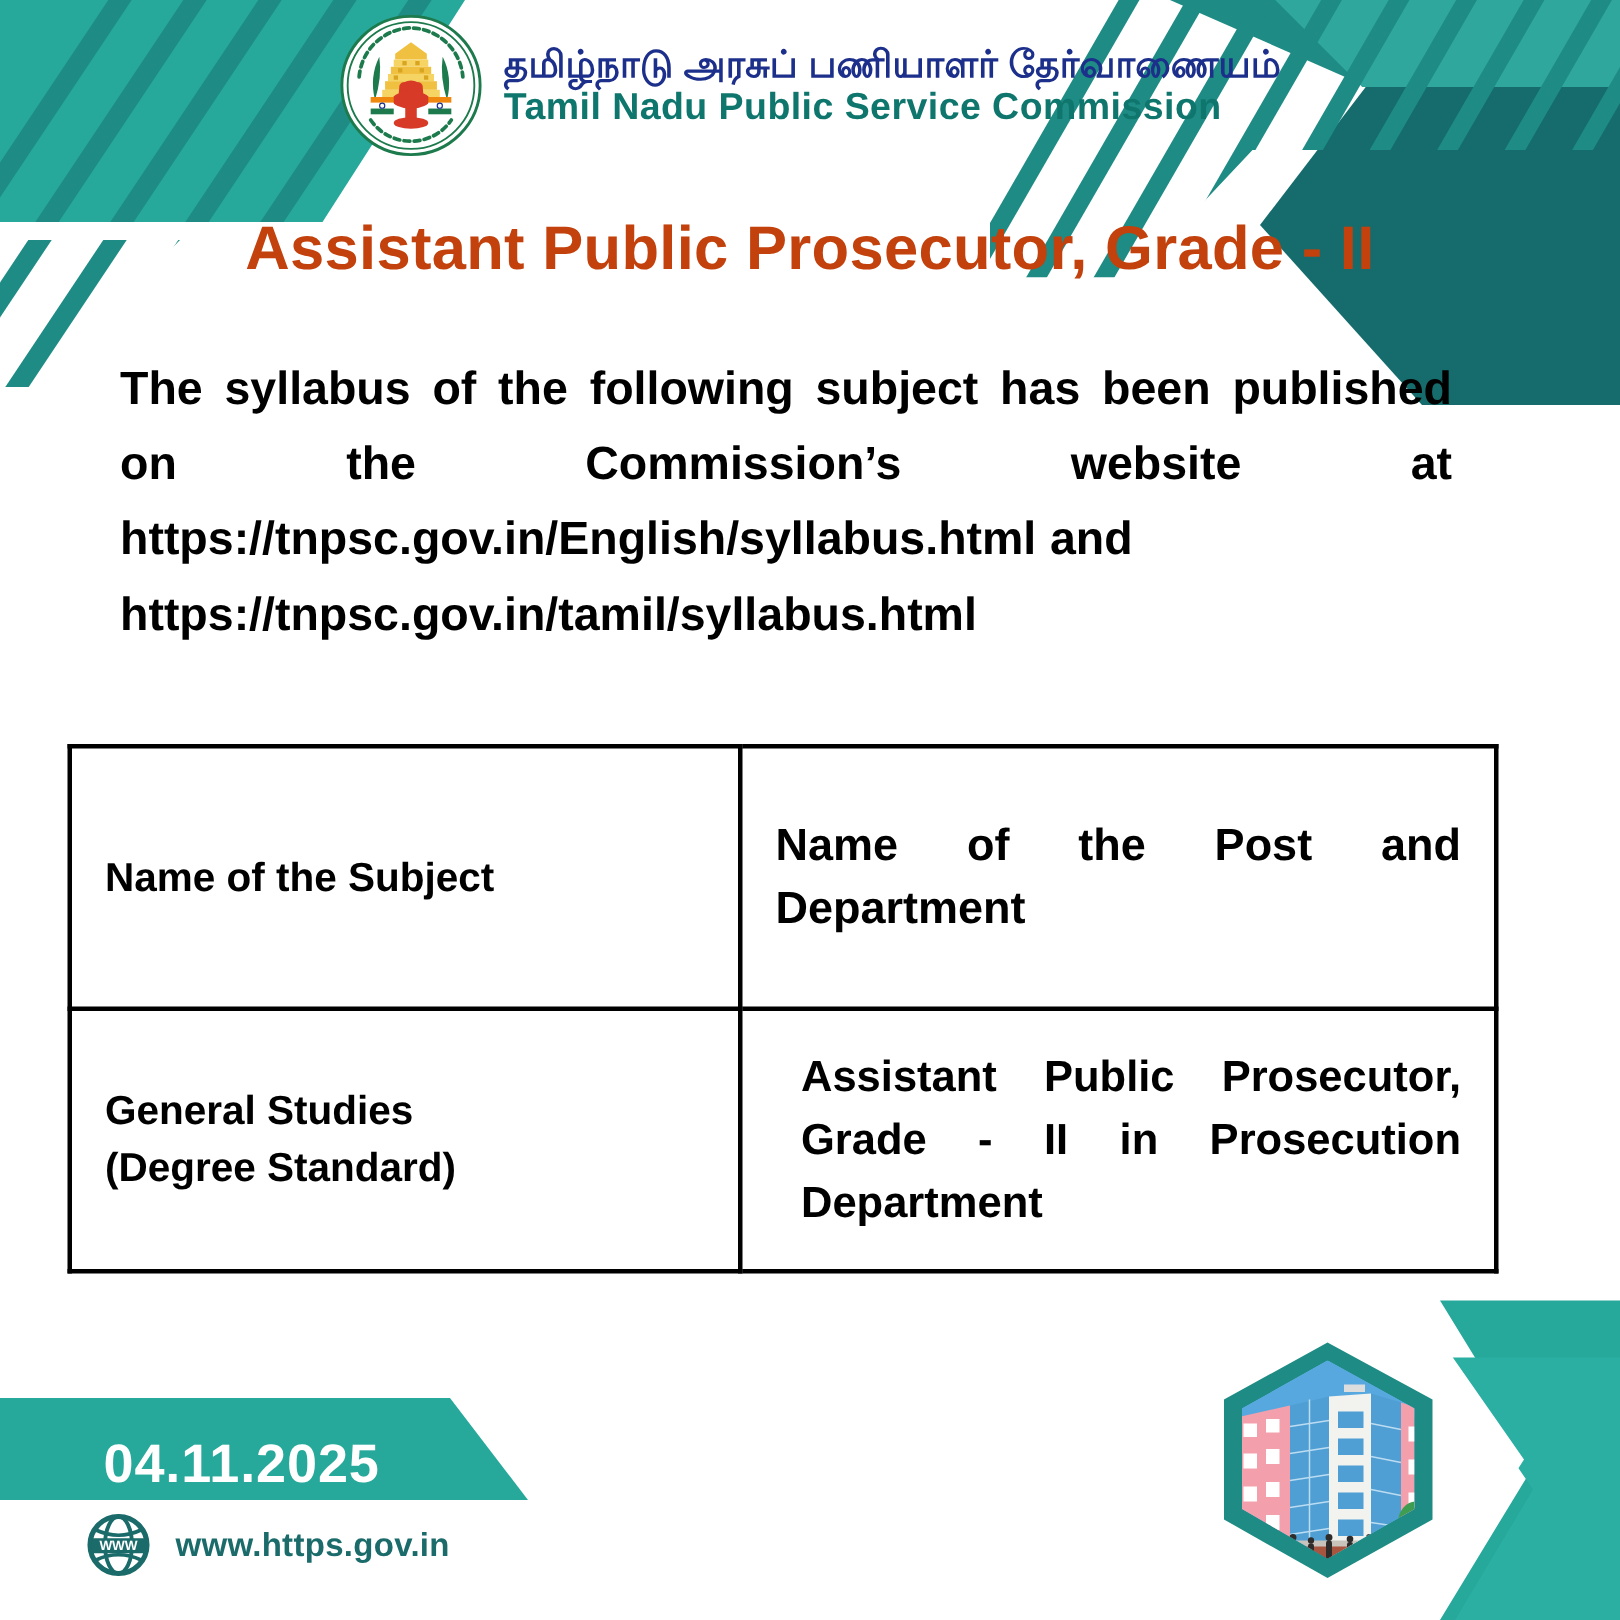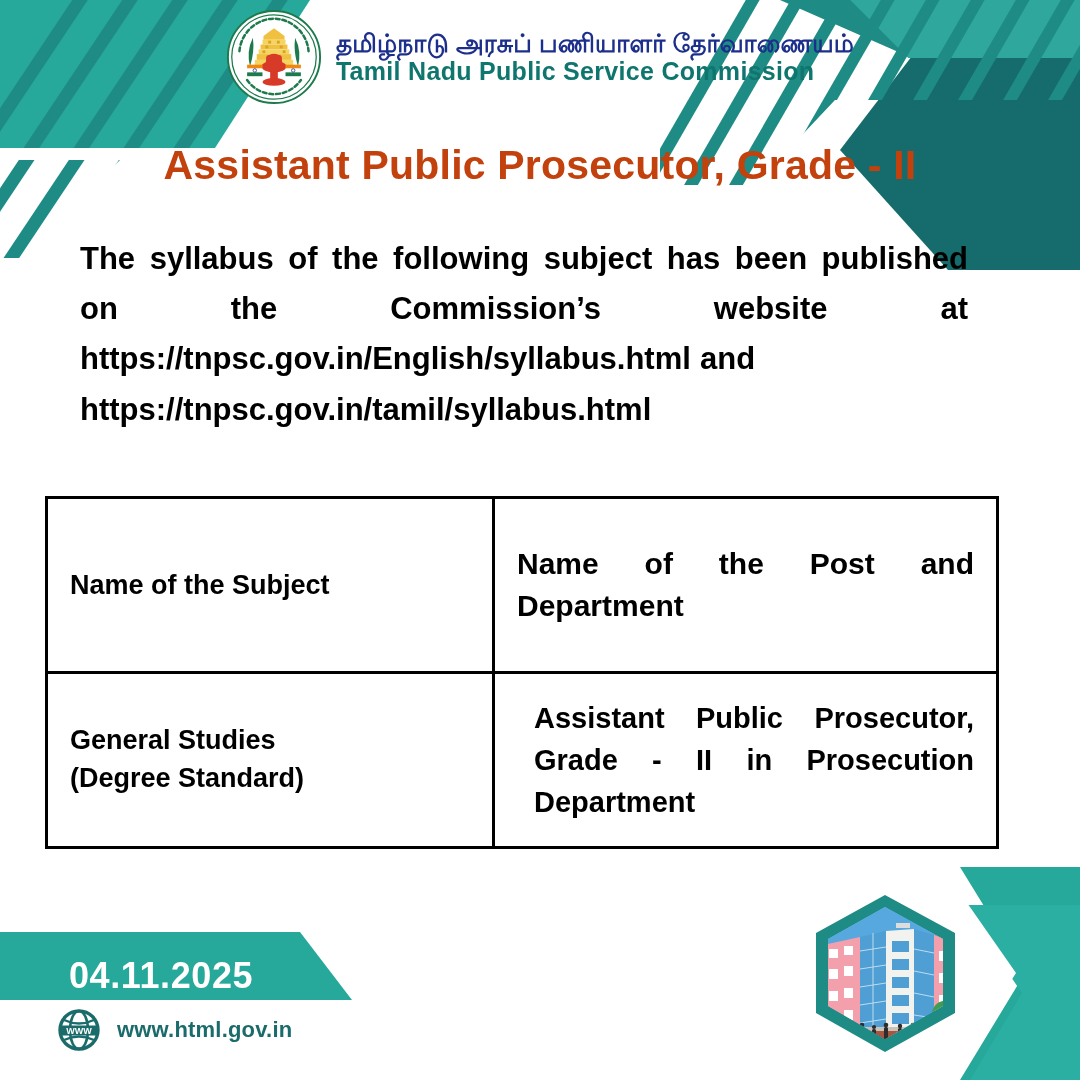--- a/index.html
+++ b/index.html
@@ -248,21 +248,21 @@
   <div class="site">
     <svg class="globe" viewBox="0 0 44 44" aria-hidden="true">
       <circle cx="22" cy="22" r="19" fill="none" stroke="#1B6B6B" stroke-width="3.4"></circle>
       <ellipse cx="22" cy="22" rx="9" ry="19" fill="none" stroke="#1B6B6B" stroke-width="2.6"></ellipse>
       <line x1="3" y1="22" x2="41" y2="22" stroke="#1B6B6B" stroke-width="2.6"></line>
       <path d="M7 12 Q22 19 37 12" fill="none" stroke="#1B6B6B" stroke-width="2.4"></path>
       <path d="M7 32 Q22 25 37 32" fill="none" stroke="#1B6B6B" stroke-width="2.4"></path>
       <rect x="4" y="17.5" width="36" height="10" fill="#1B6B6B"></rect>
       <text x="22" y="25.6" font-family="Liberation Sans, sans-serif" font-size="9" font-weight="700" fill="#ffffff" text-anchor="middle">WWW</text>
     </svg>
-    <span class="site-url">www.html.gov.in</span>
+    <span class="site-url">www.https.gov.in</span>
   </div>
 
   <svg class="deco" id="deco-bottom-right" viewBox="0 0 270 235" preserveAspectRatio="none" aria-hidden="true">
     <defs>
       <clipPath id="hexClip">
         <polygon points="75,55 140,90 140,165 75,202 12,165 12,90"></polygon>
       </clipPath>
       <clipPath id="hexClipInner">
         <polygon points="75,62 133,94 133,161 75,194 18,161 18,94"></polygon>
       </clipPath>

